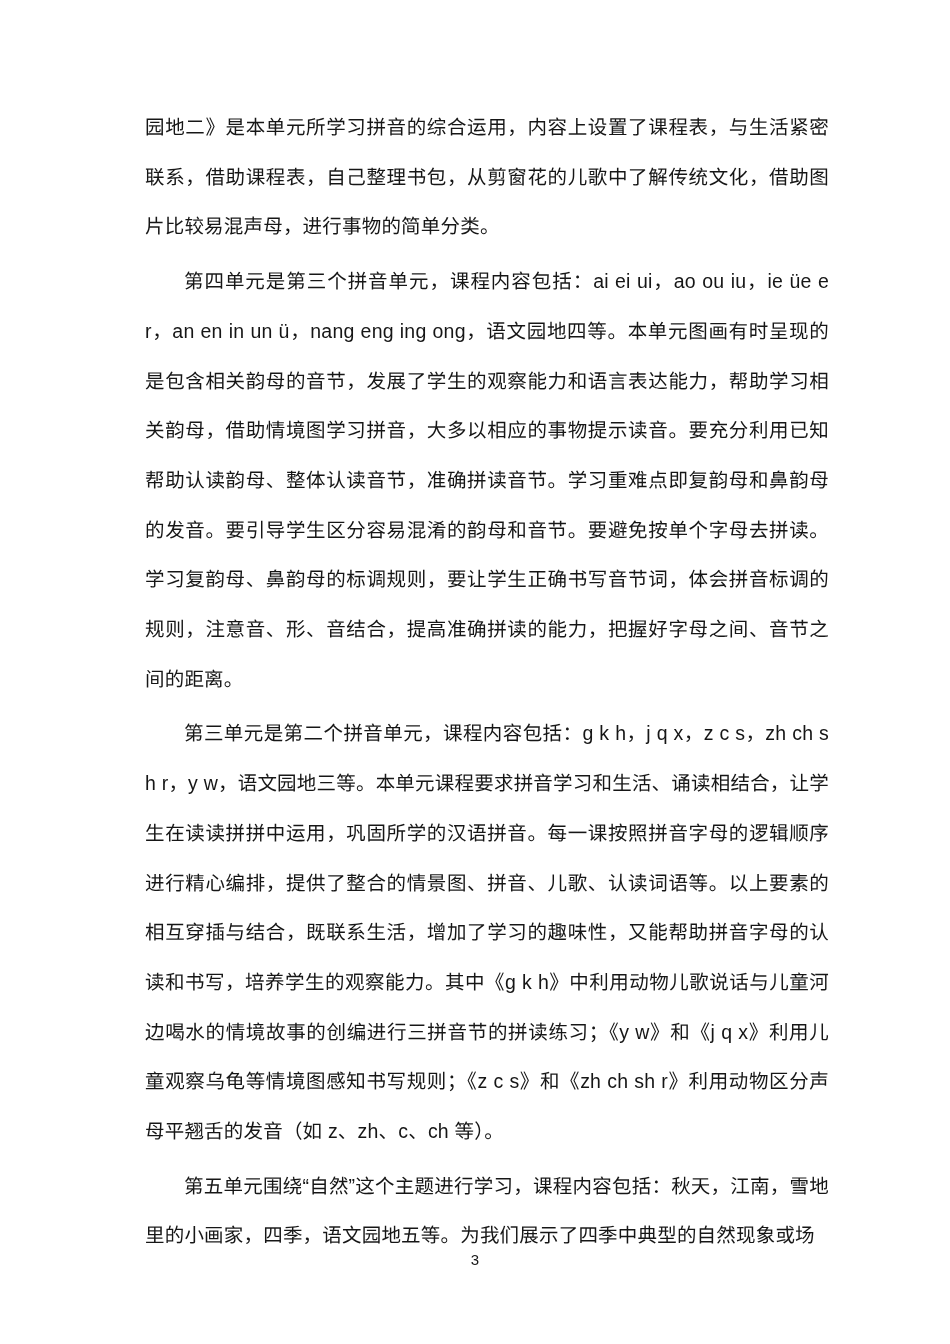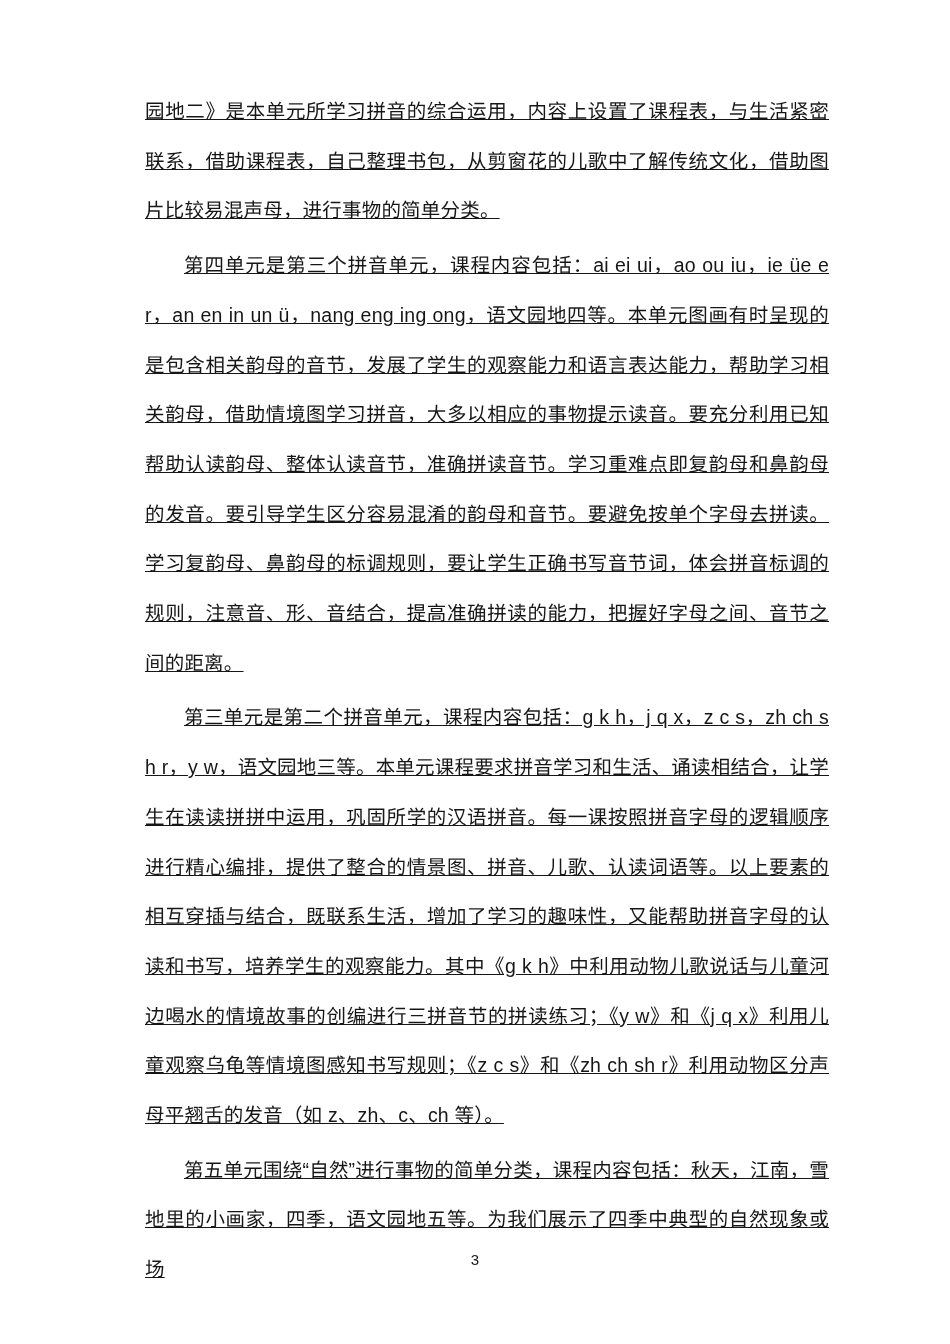--- a/index.html
+++ b/index.html
@@ -12,23 +12,22 @@
     width: 950px;
     height: 1344px;
     background: #ffffff;
     overflow: hidden;
     font-family: "Liberation Sans", sans-serif;
     color: #161616;
   }
   .doc-content {
     position: absolute;
     left: 145px;
-    top: 87px;
+    top: 103px;
     width: 684px;
-    text-decoration: underline;
   }
   .doc-content p {
     margin: 0 0 5px 0;
     font-size: 19.5px;
     line-height: 49.7px;
     text-align: justify;
     text-justify: inter-ideograph;
     word-break: break-all;
     letter-spacing: 0.2px;
   }
@@ -47,16 +46,16 @@
   }
 </style>
 </head>
 <body>
 
 <div class="page">
   <div class="doc-content">
     <p>园地二》是本单元所学习拼音的综合运用，内容上设置了课程表，与生活紧密联系，借助课程表，自己整理书包，从剪窗花的儿歌中了解传统文化，借助图片比较易混声母，进行事物的简单分类。</p>
     <p class="indent">第四单元是第三个拼音单元，课程内容包括：ai ei ui，ao ou iu，ie üe er，an en in un ü，nang eng ing ong，语文园地四等。本单元图画有时呈现的是包含相关韵母的音节，发展了学生的观察能力和语言表达能力，帮助学习相关韵母，借助情境图学习拼音，大多以相应的事物提示读音。要充分利用已知帮助认读韵母、整体认读音节，准确拼读音节。学习重难点即复韵母和鼻韵母的发音。要引导学生区分容易混淆的韵母和音节。要避免按单个字母去拼读。学习复韵母、鼻韵母的标调规则，要让学生正确书写音节词，体会拼音标调的规则，注意音、形、音结合，提高准确拼读的能力，把握好字母之间、音节之间的距离。</p>
     <p class="indent">第三单元是第二个拼音单元，课程内容包括：g k h，j q x，z c s，zh ch sh r，y w，语文园地三等。本单元课程要求拼音学习和生活、诵读相结合，让学生在读读拼拼中运用，巩固所学的汉语拼音。每一课按照拼音字母的逻辑顺序进行精心编排，提供了整合的情景图、拼音、儿歌、认读词语等。以上要素的相互穿插与结合，既联系生活，增加了学习的趣味性，又能帮助拼音字母的认读和书写，培养学生的观察能力。其中《g k h》中利用动物儿歌说话与儿童河边喝水的情境故事的创编进行三拼音节的拼读练习；《y w》和《j q x》利用儿童观察乌龟等情境图感知书写规则；《z c s》和《zh ch sh r》利用动物区分声母平翘舌的发音（如 z、zh、c、ch 等）。</p>
-    <p class="indent">第五单元围绕“自然”进行事物的简单分类，课程内容包括：秋天，江南，雪地里的小画家，四季，语文园地五等。为我们展示了四季中典型的自然现象或场</p>
+    <p class="indent">第五单元围绕“自然”这个主题进行学习，课程内容包括：秋天，江南，雪地里的小画家，四季，语文园地五等。为我们展示了四季中典型的自然现象或场</p>
   </div>
   <div class="page-number">3</div>
 </div>
 
 </body></html>

